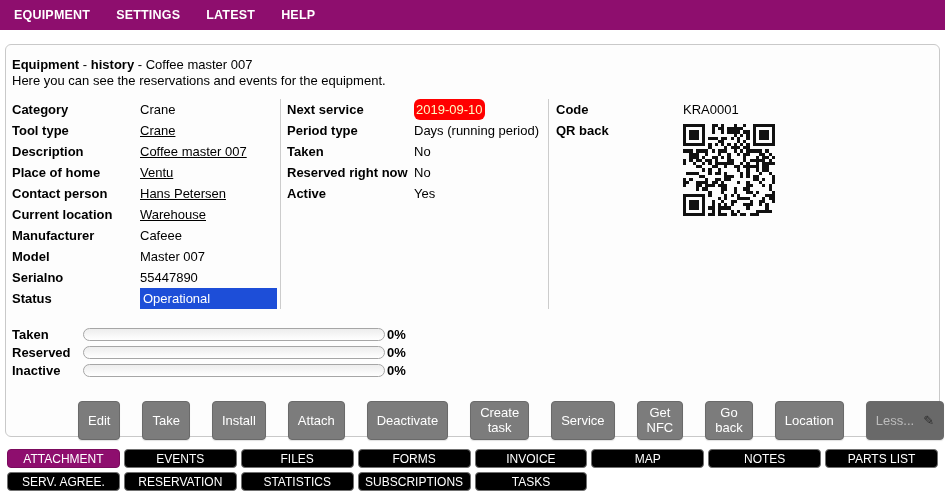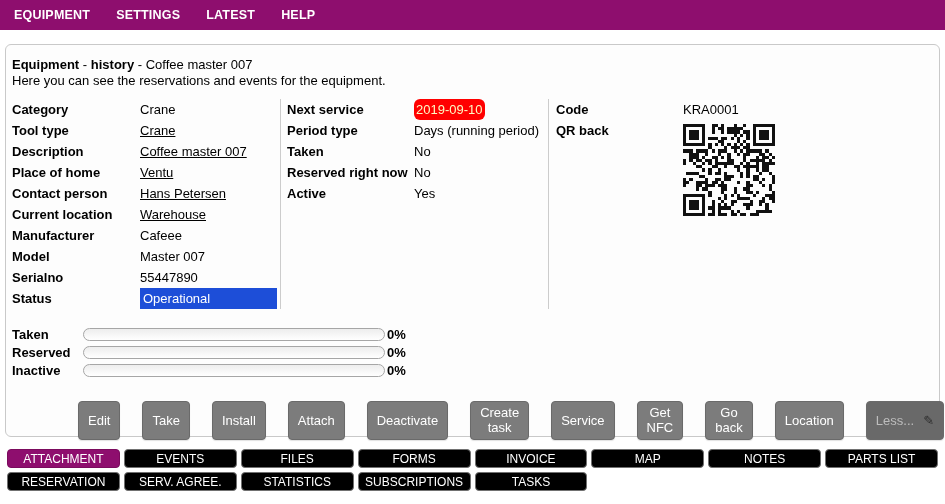--- a/index.html
+++ b/index.html
@@ -641,18 +641,18 @@
 <div class="tabs">
 
 <div class="tab active">ATTACHMENT</div>
     <div class="tab">EVENTS</div>
     <div class="tab">FILES</div>
     <div class="tab">FORMS</div>
     <div class="tab">INVOICE</div>
     <div class="tab">MAP</div>
     <div class="tab">NOTES</div>
     <div class="tab">PARTS LIST</div>
+    <div class="tab">SERV. AGREE.</div>
     <div class="tab">RESERVATION</div>
-    <div class="tab">SERV. AGREE.</div>
     <div class="tab">STATISTICS</div>
     <div class="tab">SUBSCRIPTIONS</div>
     <div class="tab">TASKS</div>
   </div>
 
 </body></html>

